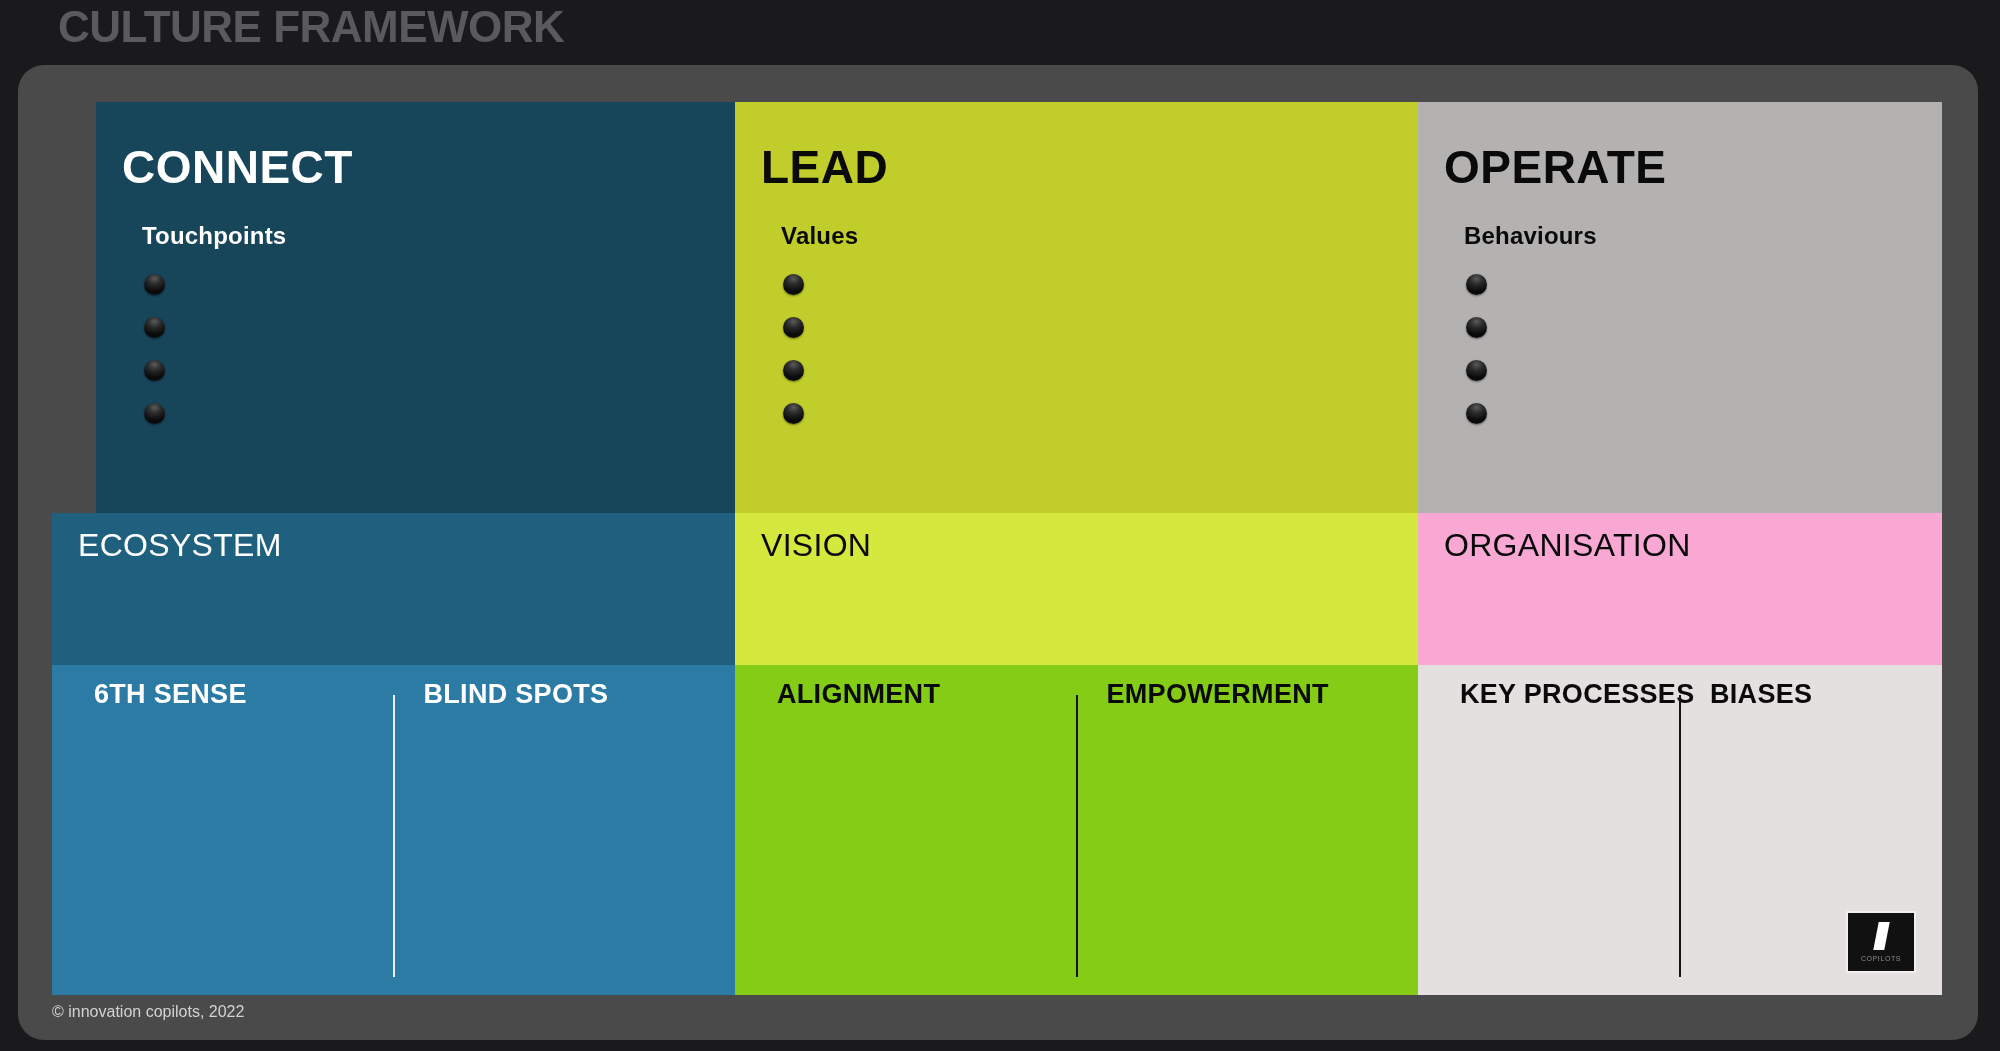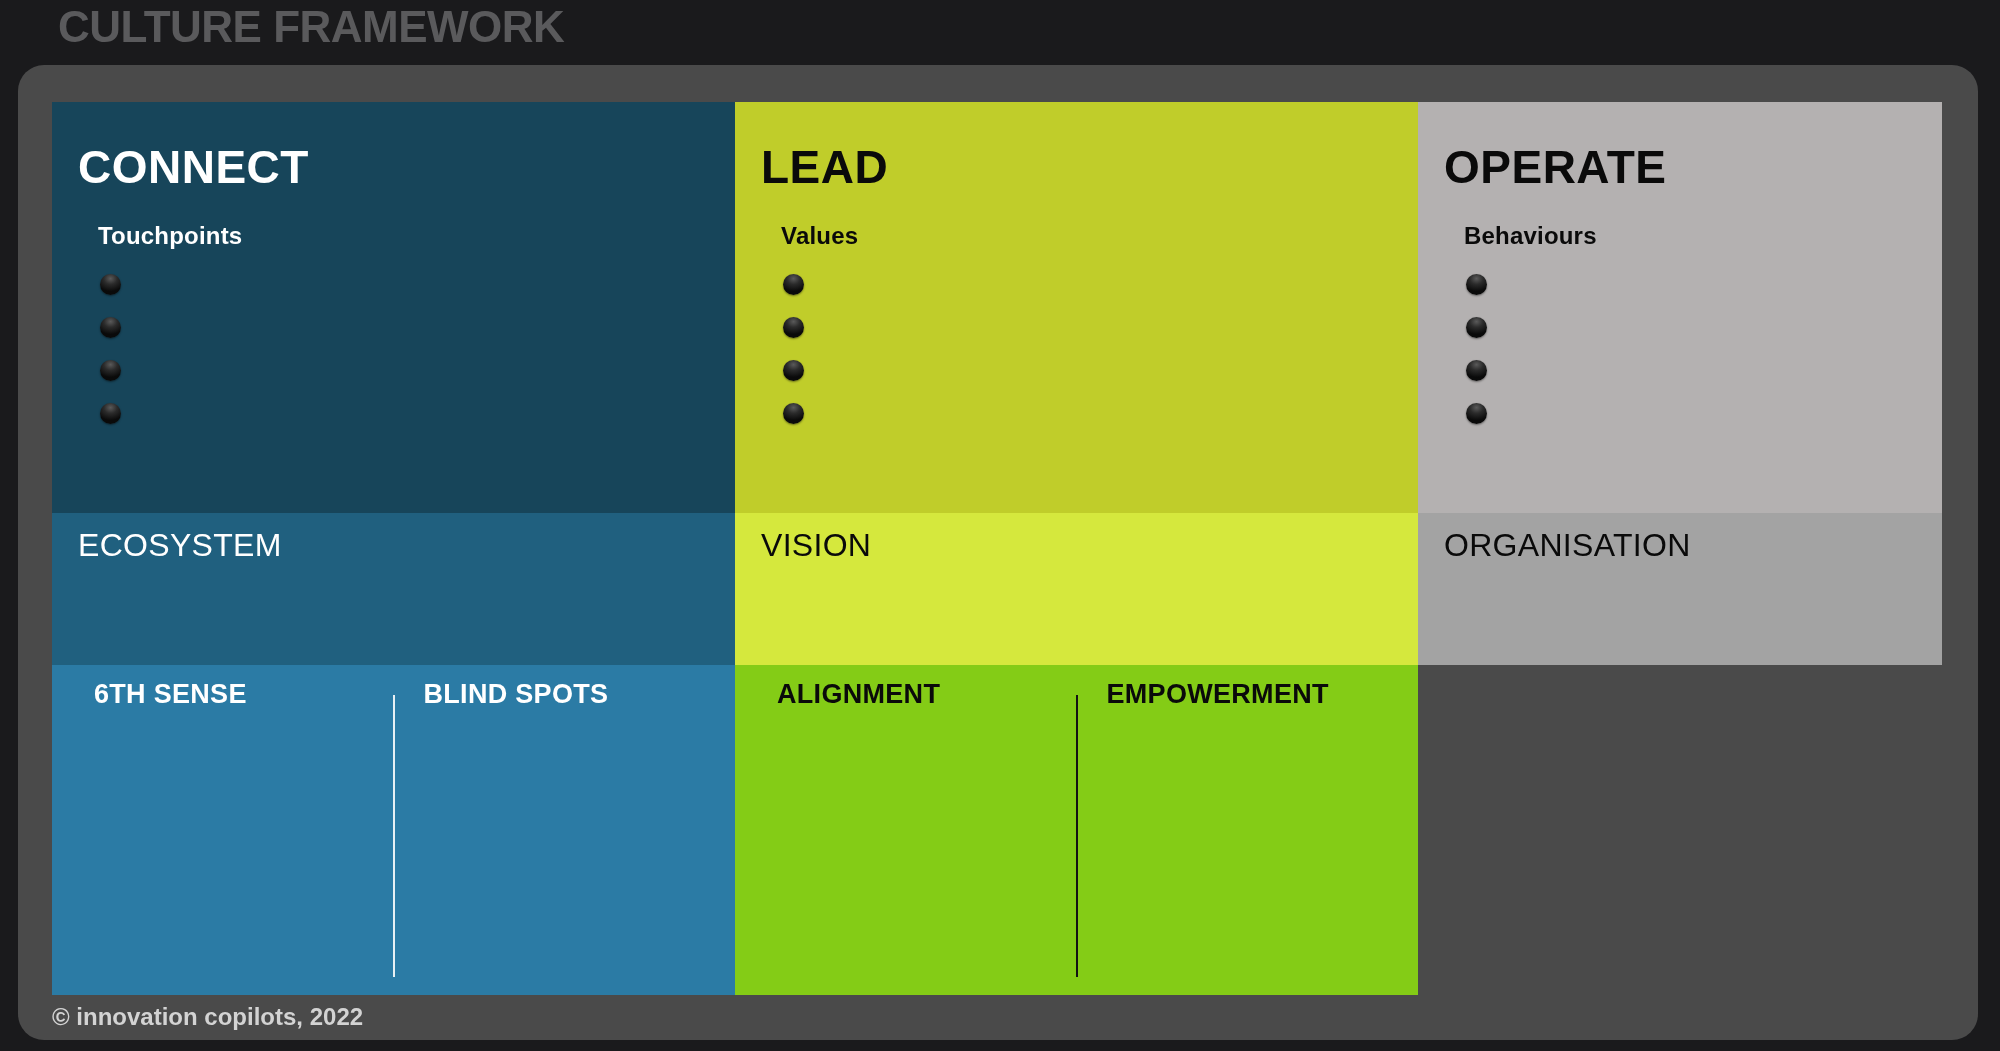--- a/index.html
+++ b/index.html
@@ -86,40 +86,40 @@
   .bullet {
     width: 21px;
     height: 21px;
     border-radius: 50%;
     margin-bottom: 22px;
     background: radial-gradient(ellipse 70% 60% at 50% 22%, #5a5a5a 0%, #2b2b2b 45%, #0a0a0a 100%);
     box-shadow: 0 1px 2px rgba(0,0,0,0.45);
   }
   .bullet:last-child { margin-bottom: 0; }
 
-  .c-connect { background: #17455a; }
+  .c-connect { background: #17455a; margin-left: 44px; }
   .c-lead    { background: #c0cd2a; }
   .c-operate { background: #b4b1b1; }
 
   .t-light { color: #ffffff; }
   .t-dark  { color: #0a0a0a; }
 
   
   .band-label {
     position: absolute;
     left: 26px;
     top: 14px;
     font-size: 32px;
     font-weight: normal;
     letter-spacing: 0.3px;
     white-space: nowrap;
   }
   .b-connect { background: #20607f; }
   .b-lead    { background: #d5e83d; }
-  .b-operate { background: #a3a3a3; }
+  .b-operate { background: #f9a8d4; }
 
   
   .f-connect { background: #2b7ba5; }
   .f-lead    { background: #84cc16; }
   .f-operate { background: #e5e0e0; }
 
   .split {
     position: absolute;
     inset: 0;
     display: flex;
@@ -178,25 +178,24 @@
     color: #8d8d8d;
     font-family: "Liberation Sans", sans-serif;
     white-space: nowrap;
   }
 
   
   .footer {
     position: absolute;
     left: 52px;
     top: 1003px;
-    font-size: 24px;
+    font-size: 16px;
     color: #d3d3d3;
     font-family: "Liberation Sans", sans-serif;
     white-space: nowrap;
-    font-weight: bold;
   }
 </style>
 </head>
 <body>
 
 <div id="root">
 
   <div class="page-title">CULTURE FRAMEWORK</div>
 
   <div class="frame"></div>
@@ -265,18 +264,34 @@
         <div class="half">
           <div class="split-label t-dark">ALIGNMENT</div>
         </div>
         <div class="half">
           <div class="split-label t-dark">EMPOWERMENT</div>
         </div>
       </div>
       <div class="divider dark"></div>
     </div>
 
+    <div class="cell f-operate">
+      <div class="split">
+        <div class="half">
+          <div class="split-label t-dark">KEY PROCESSES</div>
+        </div>
+        <div class="half">
+          <div class="split-label t-dark">BIASES</div>
+        </div>
+      </div>
+      <div class="divider dark"></div>
+
+      <div class="logo">
+        <div class="logo-mark"></div>
+        <div class="logo-word">COPILOTS</div>
+      </div>
+    </div>
 
   </div>
 
   <div class="footer">© innovation copilots, 2022</div>
 
 </div>
 
 </body></html>

